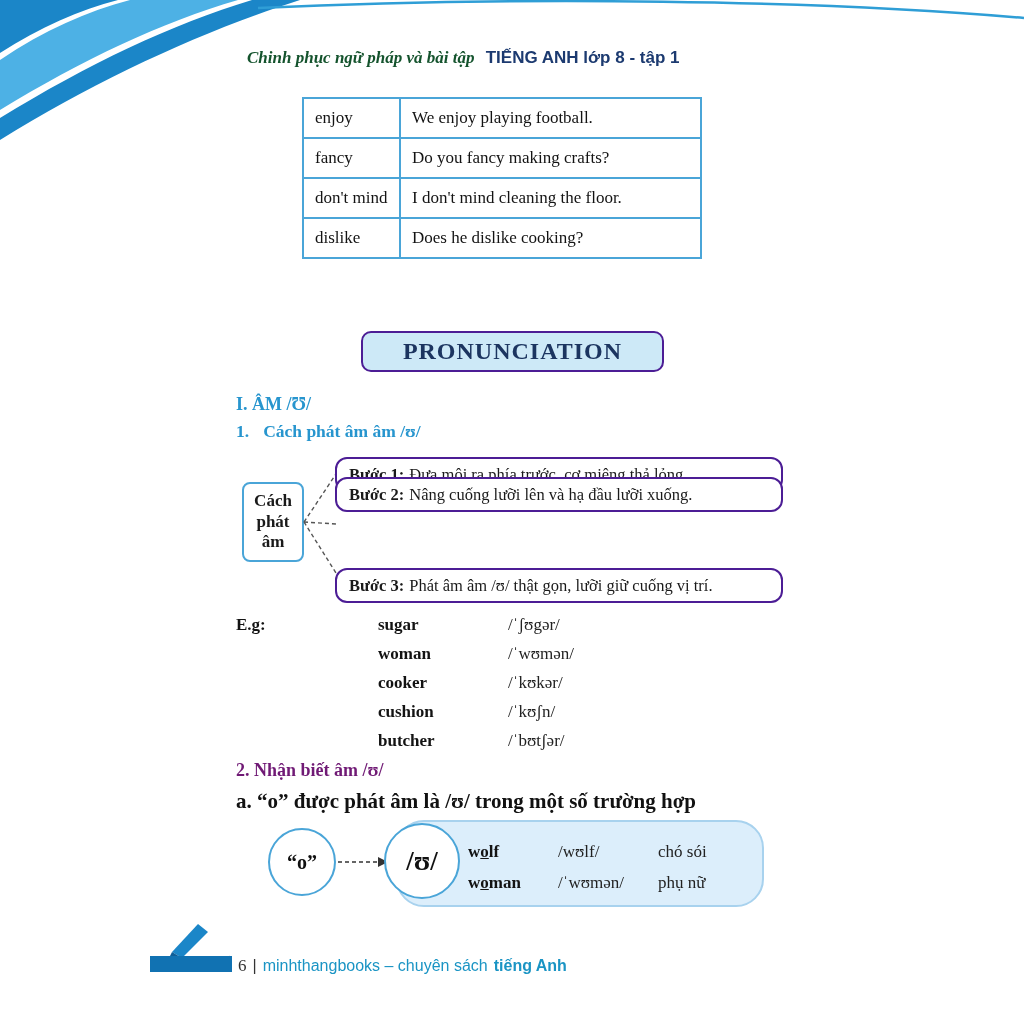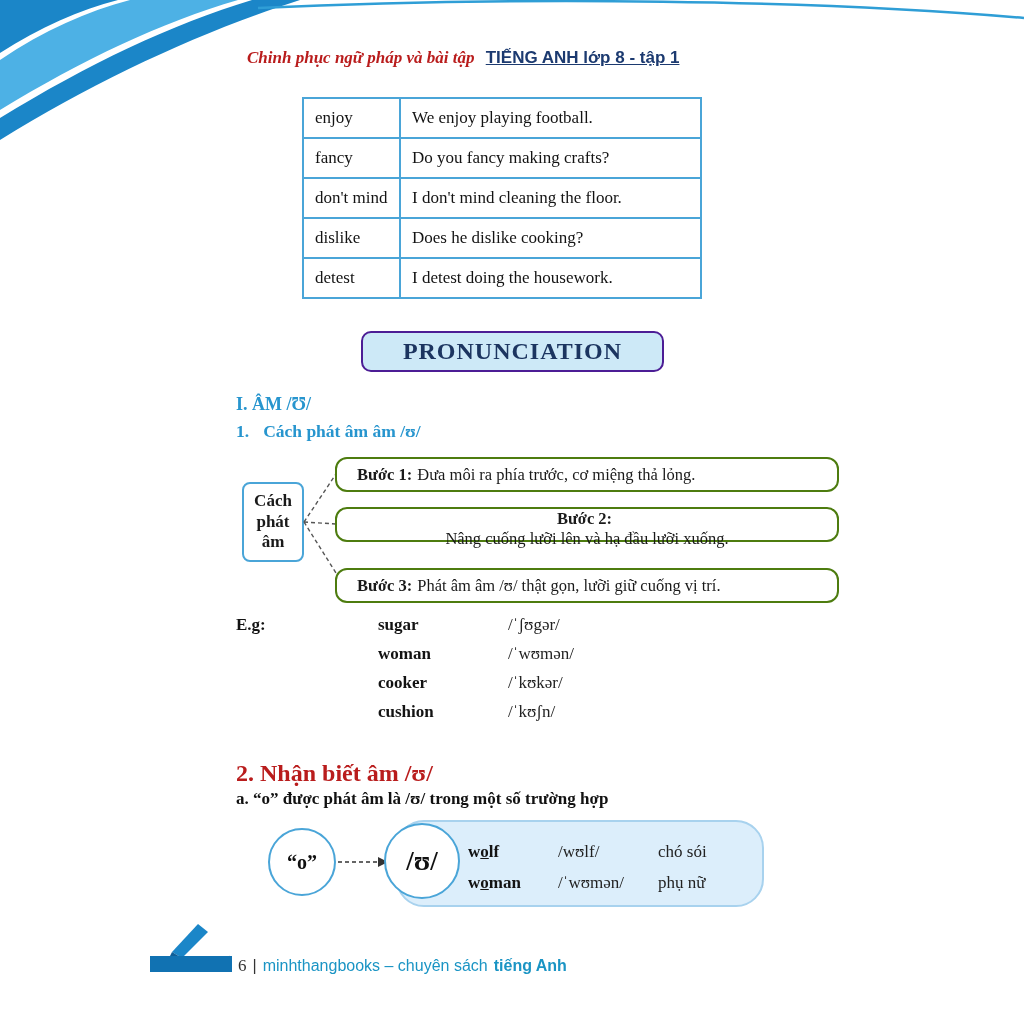--- a/index.html
+++ b/index.html
@@ -5,22 +5,22 @@
   * { margin:0; padding:0; box-sizing:border-box; }
   html,body { background:#fff; }
   body {
     width:1024px; height:1024px; position:relative; overflow:hidden;
     font-family:"Liberation Serif", serif; color:#131313;
   }
   .abs { position:absolute; }
 
   
   .header { left:247px; top:48px; white-space:nowrap; font-size:17px; }
-  .header-script { color:#b91c1c; font-style:italic; font-weight:bold; }
-  .header-bold { color:#1c3a70; font-family:"Liberation Sans", sans-serif; font-weight:bold; margin-left:7px;text-decoration:underline; }
+  .header-script { color:#14532d; font-style:italic; font-weight:bold; }
+  .header-bold { color:#1c3a70; font-family:"Liberation Sans", sans-serif; font-weight:bold; margin-left:7px; }
 
   
   .verb-table { left:302px; top:97px; border-collapse:collapse; font-size:17px; }
   .verb-table td { border:2px solid #4aa5d8; height:40px; padding:0 11px; vertical-align:middle; background:#fff; }
   .verb-table td.c1 { width:97px; }
   .verb-table td.c2 { width:301px; }
 
   
   .pron-box {
     left:361px; top:331px; width:303px; height:41px;
@@ -33,37 +33,37 @@
   .h-sub1  { left:236px; top:421px; font-size:17.5px; font-weight:bold; color:#2795ce; display:flex; gap:14px; }
 
   
   .method-box {
     left:242px; top:482px; width:62px; height:80px;
     border:2px solid #4aa5d8; border-radius:8px; background:#fff;
     display:flex; align-items:center; justify-content:center; text-align:center;
     font-weight:bold; font-size:17px; line-height:1.22; color:#1a1a1a;
   }
   .step-box {
-    left:335px; width:504px; height:35px; background:#fff;
-    border:2px solid #4d7c0f; border-radius:12px;
-    display:flex; align-items:center; padding:0 20px;
+    left:335px; width:448px; height:35px; background:#fff;
+    border:2px solid #4c1d95; border-radius:12px;
+    display:flex; align-items:center; padding:0 12px;
     font-size:16.5px; white-space:nowrap; color:#1a1a1a;
   }
-  .step1 { top:457px; } .step2 { top:507px;flex-direction:column; } .step3 { top:568px; }
+  .step1 { top:457px; } .step2 { top:477px; } .step3 { top:568px; }
   .step-label { font-weight:bold; margin-right:5px; }
 
   
   .eg-block { left:236px; top:610px; }
   .eg-row { display:flex; align-items:center; height:29px; font-size:17px; }
   .eg-labelcol { width:142px; font-weight:bold; }
   .eg-word { width:130px; font-weight:bold; }
   .eg-ipa { color:#222; }
 
-  .h-sub2 { left:236px; top:760px; font-size:24px; font-weight:bold; color:#b91c1c; }
-  .h-rule { left:236px; top:789px; font-size:17px; font-weight:bold; color:#111; }
+  .h-sub2 { left:236px; top:760px; font-size:18px; font-weight:bold; color:#701a75; }
+  .h-rule { left:236px; top:789px; font-size:21px; font-weight:bold; color:#111; }
 
   
   .rec-rect {
     left:396px; top:820px; width:368px; height:87px;
     background:#dceefb; border:2px solid #a8d2ee; border-radius:28px;
   }
   .circle-o {
     left:268px; top:828px; width:68px; height:68px; border-radius:50%;
     border:2px solid #4aa5d8; background:#fff;
     display:flex; align-items:center; justify-content:center;
@@ -120,24 +120,20 @@
       <td class="c2">Do you fancy making crafts?</td>
     </tr>
     <tr>
       <td class="c1">don't mind</td>
       <td class="c2">I don't mind cleaning the floor.</td>
     </tr>
     <tr>
       <td class="c1">dislike</td>
       <td class="c2">Does he dislike cooking?</td>
     </tr>
-    <tr>
-      <td class="c1">detest</td>
-      <td class="c2">I detest doing the housework.</td>
-    </tr>
   </tbody>
 </table>
 
 <div class="abs pron-box">PRONUNCIATION</div>
 
 <div class="abs h-roman">I. ÂM /Ʊ/</div>
 <div class="abs h-sub1">
   <span>1.</span>
   <span>Cách phát âm âm /ʊ/</span>
 </div>
@@ -176,20 +172,25 @@
   </div>
   <div class="eg-row">
     <span class="eg-labelcol"></span>
     <span class="eg-word">cooker</span>
     <span class="eg-ipa">/ˈkʊkər/</span>
   </div>
   <div class="eg-row">
     <span class="eg-labelcol"></span>
     <span class="eg-word">cushion</span>
     <span class="eg-ipa">/ˈkʊʃn/</span>
+  </div>
+  <div class="eg-row">
+    <span class="eg-labelcol"></span>
+    <span class="eg-word">butcher</span>
+    <span class="eg-ipa">/ˈbʊtʃər/</span>
   </div>
 </div>
 
 <div class="abs h-sub2">2. Nhận biết âm /ʊ/</div>
 <div class="abs h-rule">a. “o” được phát âm là /ʊ/ trong một số trường hợp</div>
 
 <div class="abs rec-rect"></div>
 
 <div class="abs circle-o">“o”</div>
 

